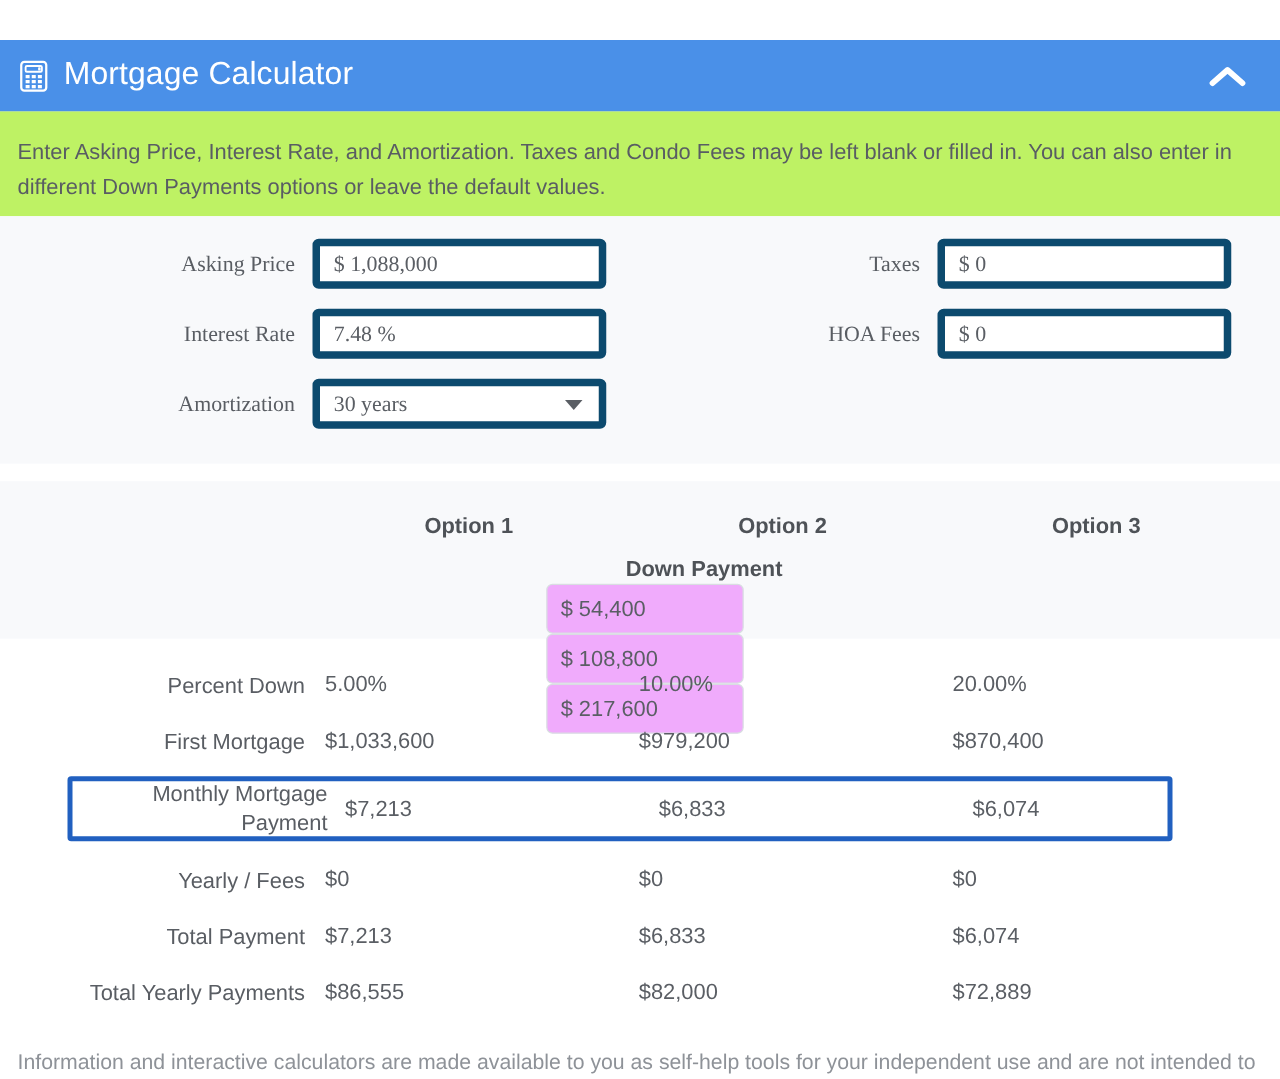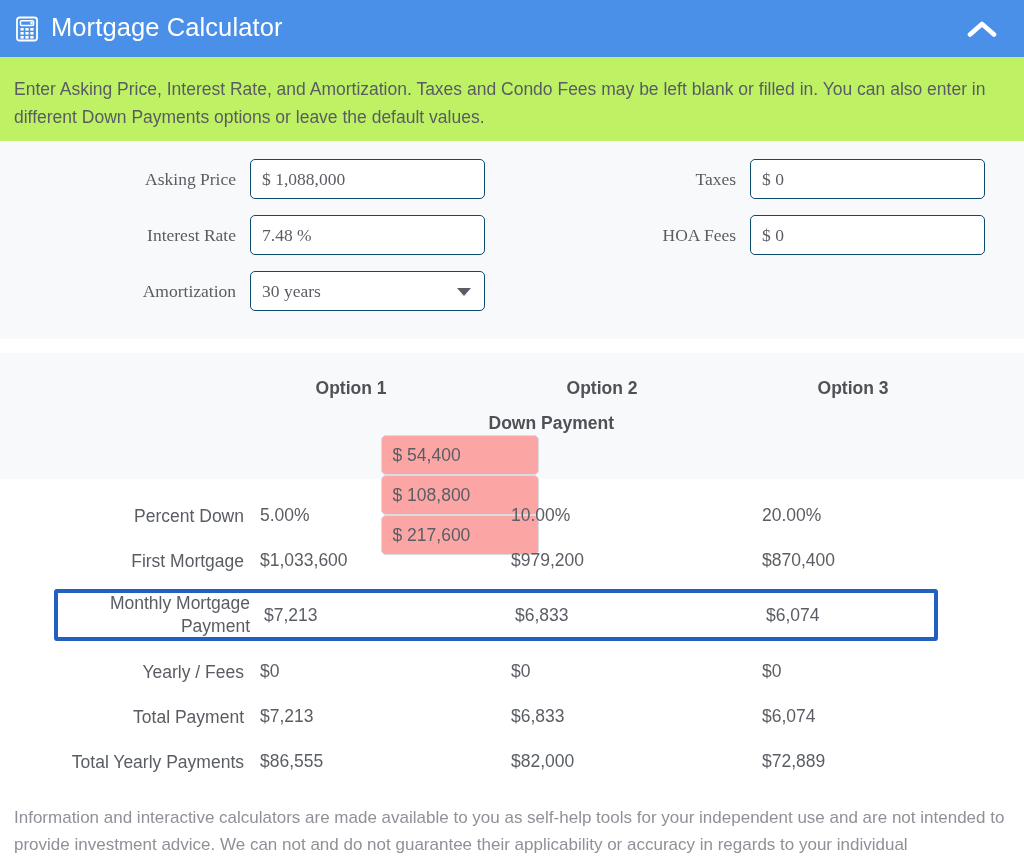--- a/index.html
+++ b/index.html
@@ -21,20 +21,21 @@
   }
 
   
   .header {
     height: 57px;
     background: #4a90e8;
     display: flex;
     align-items: center;
     padding: 0 22px 0 14px;
     position: relative;
+    margin-top: 32px;
   }
   .header-left {
     display: flex;
     align-items: center;
     gap: 11px;
   }
   .calc-icon { width: 26px; height: 26px; display: block; flex: none; }
   .header-title {
     color: #ffffff;
     font-size: 25.5px;
@@ -78,21 +79,21 @@
     text-align: right;
     padding-right: 14px;
     color: #595d63;
     font-size: 17.5px;
     line-height: 1.2;
   }
   .field-box {
     width: 235px;
     height: 40px;
     background: #ffffff;
-    border: 1px solid #0c4a6e;
+    border: 6px solid #0c4a6e;
     border-radius: 5px;
     display: flex;
     align-items: center;
     padding: 0 11px;
     color: #5a5e64;
     font-size: 17.5px;
     position: relative;
     cursor: text;
   }
   .field-box.select { cursor: pointer; }
@@ -105,21 +106,21 @@
     border-left: 7px solid transparent;
     border-right: 7px solid transparent;
     border-top: 8px solid #5a5e64;
   }
 
   
   .divider-gap { height: 14px; background: #ffffff; }
 
   .options-band {
     background: #f8f9fb;
-    padding: 12px 12px 16px 0;
+    padding: 12px 12px 16px 24px;
   }
   .grid-row {
     display: flex;
     align-items: center;
   }
   .row-label {
     width: 248px;
     flex: none;
     text-align: right;
     padding-right: 16px;
@@ -138,47 +139,48 @@
     text-align: center;
     font-weight: 700;
     color: #4e5257;
     padding-right: 45px;
   }
   .options-head { height: 46px; }
   .dp-row { height: 52px; flex-direction: column; }
   .dp-box {
     width: 158px;
     height: 40px;
-    background: #fca5a5;
+    background: #f0abfc;
     border: 1px solid #d9dde2;
     border-radius: 5px;
     display: flex;
     align-items: center;
     padding: 0 11px;
     color: #5a5e64;
     font-size: 17.5px;
     cursor: text;
+    margin-left: 44px;
   }
 
   
   .results {
     background: #ffffff;
     padding: 14px 12px 8px 12px;
   }
   .res-row {
     display: flex;
     align-items: center;
     height: 45px;
   }
   .res-row.highlight {
     height: 52px;
     border: 4px solid #2160c0;
     border-radius: 3px;
     margin: 6px 74px 8px 42px;
-    padding-left: 0;
+    padding-left: 12px;
     background: #ffffff;
   }
   .res-row.highlight .row-label {
     width: 206px;
     padding-right: 14px;
     line-height: 23px;
   }
   .res-row.highlight .cell { width: 251px; }
   .two-line { display: block; }
 

